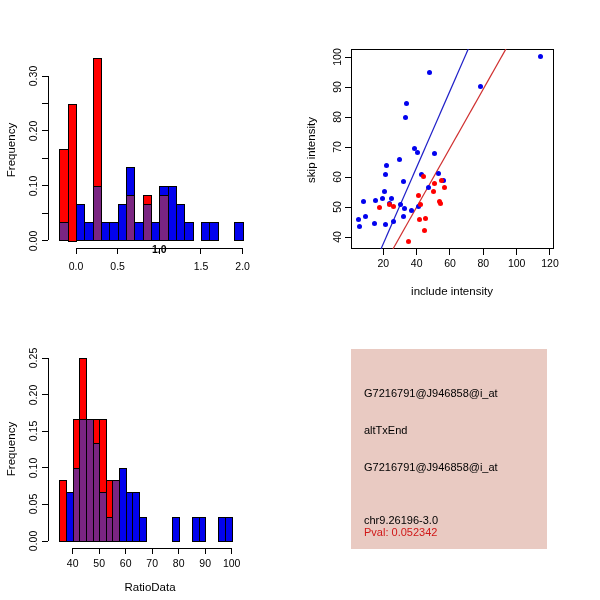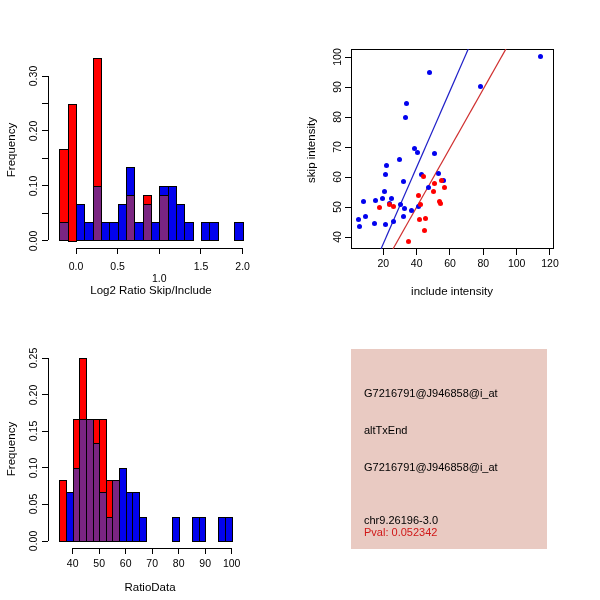--- a/index.html
+++ b/index.html
@@ -21,21 +21,20 @@
   .info-box{position:absolute;}
   .info-line{position:absolute;font-size:11px;white-space:nowrap;transform:translate(0,-50%);color:#000;}
 </style>
 </head>
 <body>
 
 <div id="canvas">
 
 
   <div class="axis-label rot" style="left:11px;top:150px;">Frequency</div>
-  <div class="axis-label" style="left:151px;top:290px;">Log2 Ratio Skip/Include</div>
   <div class="axis-label rot" style="left:311px;top:150px;">skip intensity</div>
   <div class="axis-label" style="left:452px;top:291px;">include intensity</div>
   <div class="axis-label rot" style="left:11px;top:449px;">Frequency</div>
   <div class="axis-label" style="left:150px;top:587px;">RatioData</div>
 
   <div id="chart-layer">
       <div class="axis-line" style="left: 48px; top: 76.1px; width: 1px; height: 164.4px;"></div>
       <div class="tick" style="left: 42px; top: 240px; width: 6px; height: 1px;"></div>
       <div class="tick-label-y" style="left: 33px; top: 240.5px;">0.00</div>
       <div class="tick" style="left: 42px; top: 212.6px; width: 6px; height: 1px;"></div>
@@ -46,21 +45,21 @@
       <div class="tick-label-y" style="left: 33px; top: 130.9px;">0.20</div>
       <div class="tick" style="left: 42px; top: 103px; width: 6px; height: 1px;"></div>
       <div class="tick" style="left: 42px; top: 75.6px; width: 6px; height: 1px;"></div>
       <div class="tick-label-y" style="left: 33px; top: 76.1px;">0.30</div>
       <div class="axis-line" style="left: 76px; top: 248.3px; width: 166.6px; height: 1px;"></div>
       <div class="tick" style="left: 75.5px; top: 248.3px; width: 1px; height: 6px;"></div>
       <div class="tick-label-x" style="left: 76px; top: 259.5px;">0.0</div>
       <div class="tick" style="left: 117.15px; top: 248.3px; width: 1px; height: 6px;"></div>
       <div class="tick-label-x" style="left: 117.65px; top: 259.5px;">0.5</div>
       <div class="tick" style="left: 158.8px; top: 248.3px; width: 1px; height: 6px;"></div>
-      <div class="tick-label-x" style="left: 159.3px; top: 272px;">1.0</div>
+      <div class="tick-label-x" style="left: 159.3px; top: 243px; font-weight: bold;">1.0</div>
       <div class="tick" style="left: 200.45px; top: 248.3px; width: 1px; height: 6px;"></div>
       <div class="tick-label-x" style="left: 200.95px; top: 259.5px;">1.5</div>
       <div class="tick" style="left: 242.1px; top: 248.3px; width: 1px; height: 6px;"></div>
       <div class="tick-label-x" style="left: 242.6px; top: 259.5px;">2.0</div>
       <div class="bar" style="left: 59.34px; top: 149.148px; width: 9.33px; height: 92.3516px; background: rgb(255, 0, 0);"></div>
       <div class="bar" style="left: 59.34px; top: 222.252px; width: 9.33px; height: 19.2484px; background: rgb(122, 37, 130);"></div>
       <div class="bar" style="left: 67.67px; top: 103.5px; width: 9.33px; height: 138px; background: rgb(255, 0, 0);"></div>
       <div class="bar" style="left: 76px; top: 203.948px; width: 9.33px; height: 37.5516px; background: rgb(2, 2, 238);"></div>
       <div class="bar" style="left: 84.33px; top: 222.252px; width: 9.33px; height: 19.2484px; background: rgb(2, 2, 238);"></div>
       <div class="bar" style="left: 92.66px; top: 57.8516px; width: 9.33px; height: 183.648px; background: rgb(255, 0, 0);"></div>

